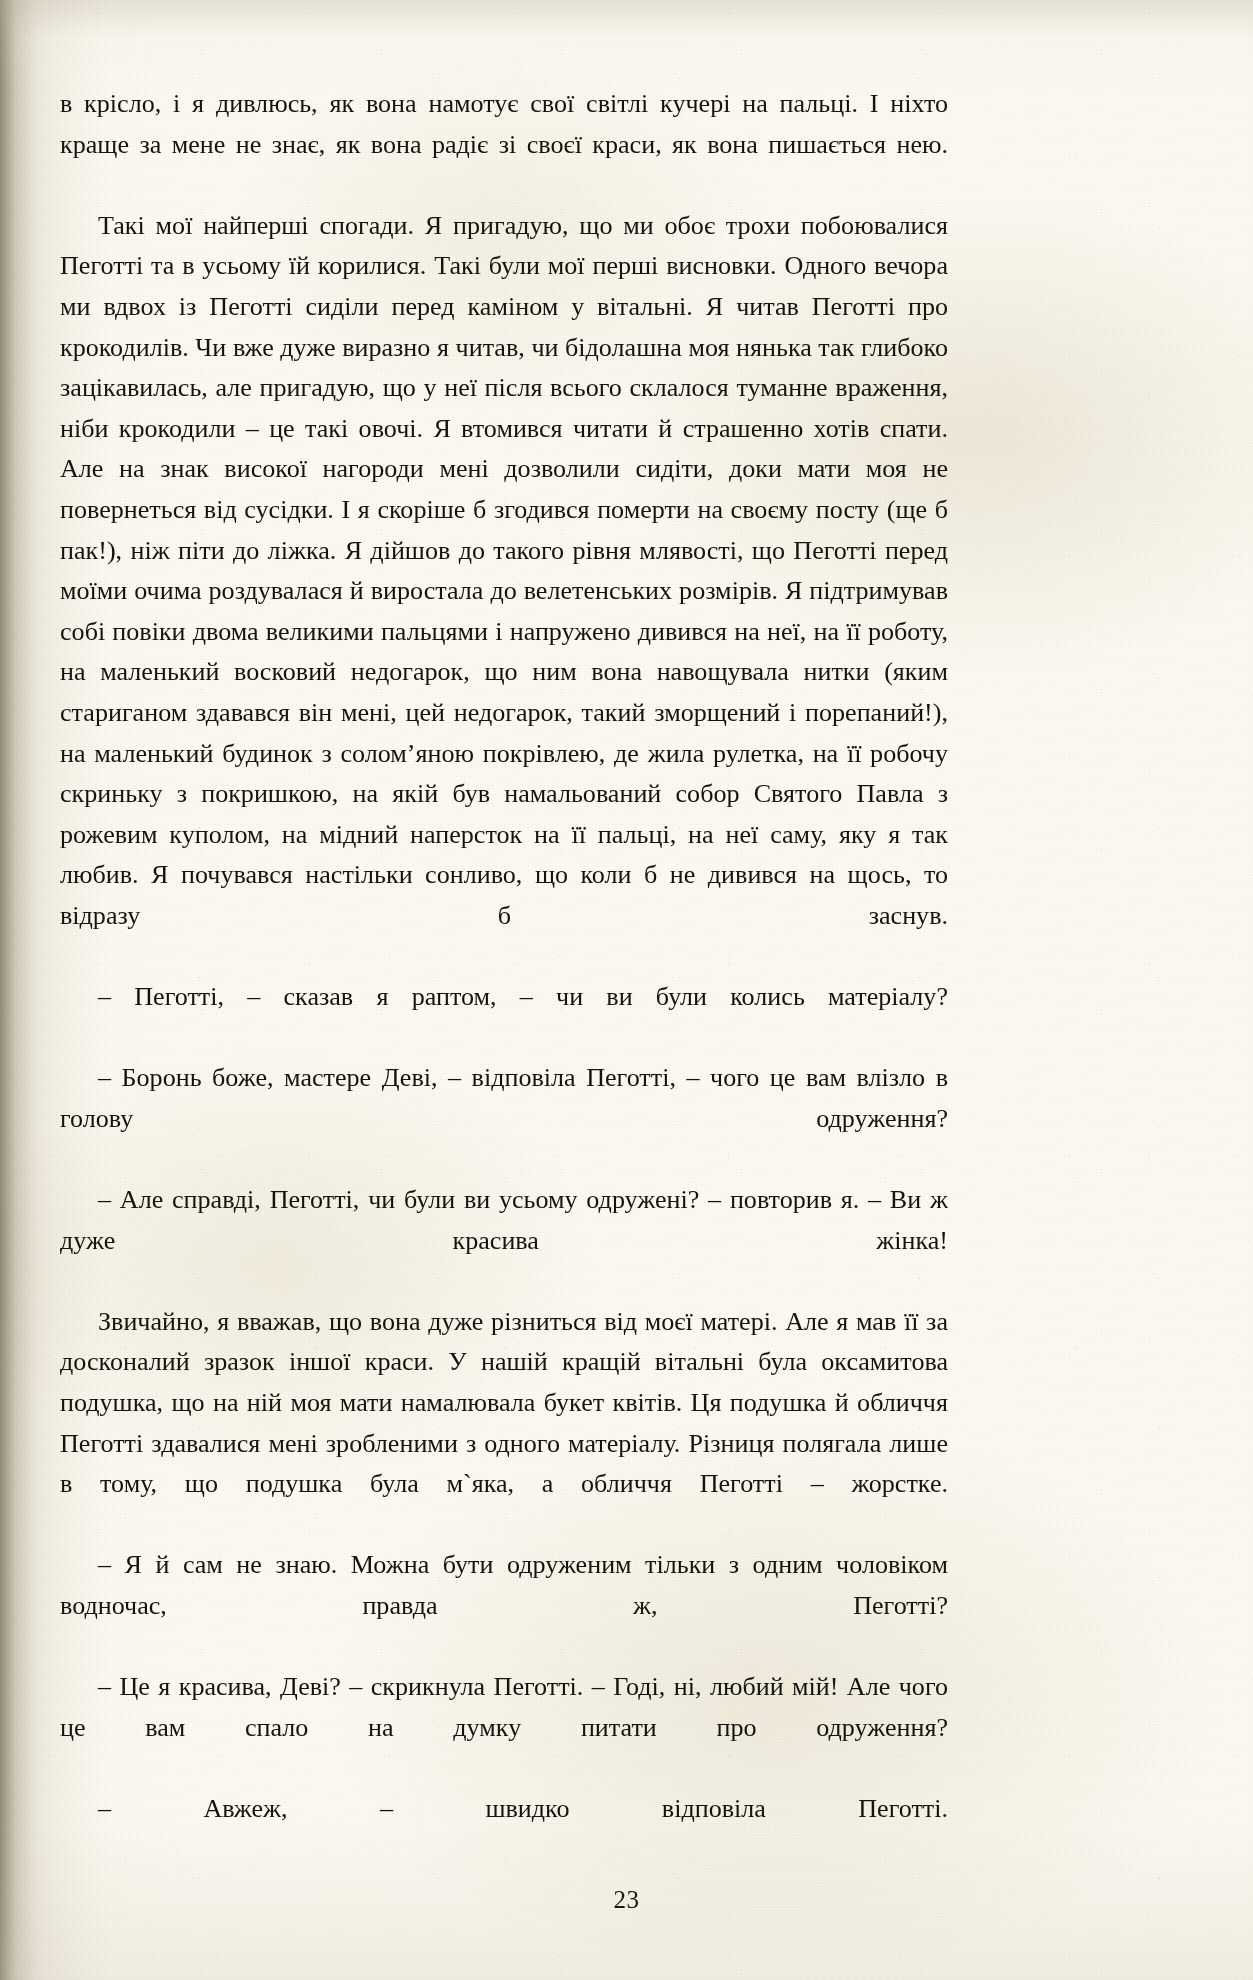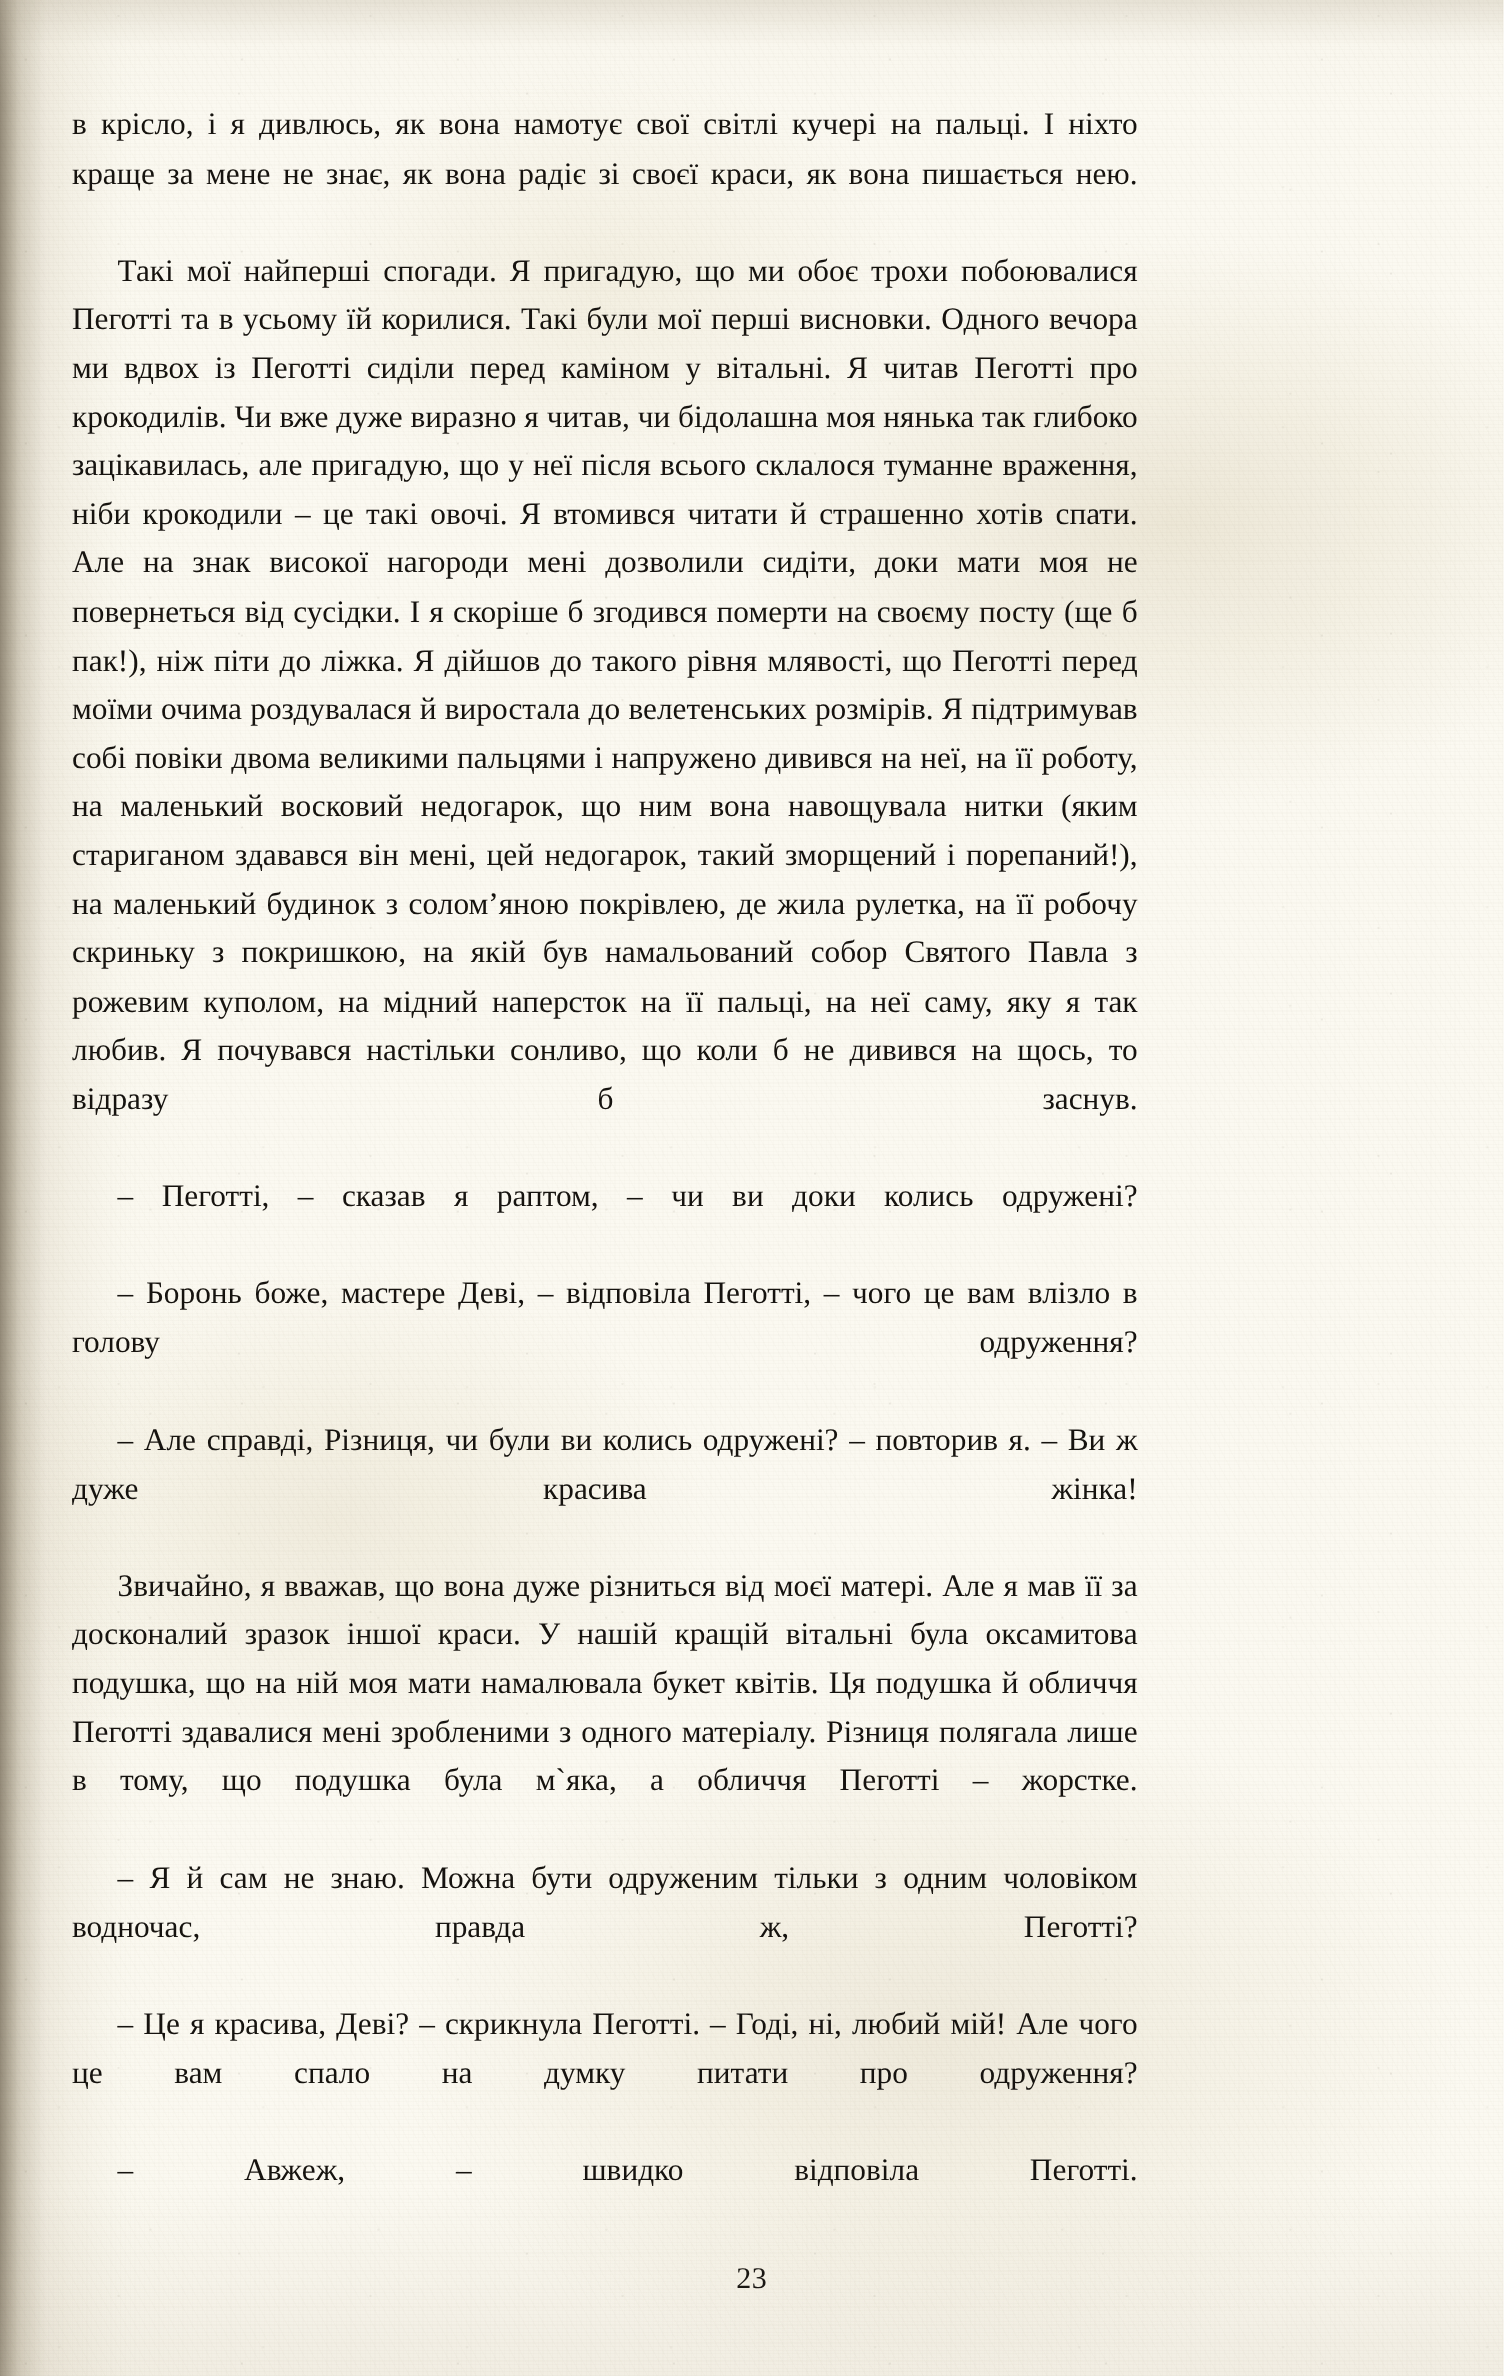--- a/index.html
+++ b/index.html
@@ -160,23 +160,23 @@
 
 <div class="page-sheet">
 
   <div class="paper-blotch"></div>
   <div class="paper-grain"></div>
   <div class="curl-shadow"></div>
 
   <div class="text-column">
     <p class="para">в крісло, і я дивлюсь, як вона намотує свої світлі кучері на пальці. І ніхто краще за мене не знає, як вона радіє зі своєї краси, як вона пишається нею.</p>
     <p class="para indent">Такі мої найперші спогади. Я пригадую, що ми обоє трохи побоювалися Пеготті та в усьому їй корилися. Такі були мої перші висновки. Одного вечора ми вдвох із Пеготті сиділи перед каміном у вітальні. Я читав Пеготті про крокодилів. Чи вже дуже виразно я читав, чи бідолашна моя нянька так глибоко зацікавилась, але пригадую, що у неї після всього склалося туманне враження, ніби крокодили – це такі овочі. Я втомився читати й страшенно хотів спати. Але на знак високої нагороди мені дозволили сидіти, доки мати моя не повернеться від сусідки. І я скоріше б згодився померти на своєму посту (ще б пак!), ніж піти до ліжка. Я дійшов до такого рівня млявості, що Пеготті перед моїми очима роздувалася й виростала до велетенських розмірів. Я підтримував собі повіки двома великими пальцями і напружено дивився на неї, на її роботу, на маленький восковий недогарок, що ним вона навощувала нитки (яким стариганом здавався він мені, цей недогарок, такий зморщений і порепаний!), на маленький будинок з солом’яною покрівлею, де жила рулетка, на її робочу скриньку з покришкою, на якій був намальований собор Святого Павла з рожевим куполом, на мідний наперсток на її пальці, на неї саму, яку я так любив. Я почувався настільки сонливо, що коли б не дивився на щось, то відразу б заснув.</p>
-    <p class="para indent">– Пеготті, – сказав я раптом, – чи ви доки колись одружені?</p>
+    <p class="para indent">– Пеготті, – сказав я раптом, – чи ви були колись матеріалу?</p>
     <p class="para indent">– Боронь боже, мастере Деві, – відповіла Пеготті, – чого це вам влізло в голову одруження?</p>
-    <p class="para indent">– Але справді, Різниця, чи були ви колись одружені? – повторив я. – Ви ж дуже красива жінка!</p>
+    <p class="para indent">– Але справді, Пеготті, чи були ви усьому одружені? – повторив я. – Ви ж дуже красива жінка!</p>
     <p class="para indent">Звичайно, я вважав, що вона дуже різниться від моєї матері. Але я мав її за досконалий зразок іншої краси. У нашій кращій вітальні була оксамитова подушка, що на ній моя мати намалювала букет квітів. Ця подушка й обличчя Пеготті здавалися мені зробленими з одного матеріалу. Різниця полягала лише в тому, що подушка була м`яка, а обличчя Пеготті – жорстке.</p>
     <p class="para indent">– Я й сам не знаю. Можна бути одруженим тільки з одним чоловіком водночас, правда ж, Пеготті?</p>
     <p class="para indent">– Це я красива, Деві? – скрикнула Пеготті. – Годі, ні, любий мій! Але чого це вам спало на думку питати про одруження?</p>
     <p class="para indent">– Авжеж, – швидко відповіла Пеготті.</p>
 
   </div>
 
   <div class="folio">23</div>
 
   <div class="speckle"></div>

